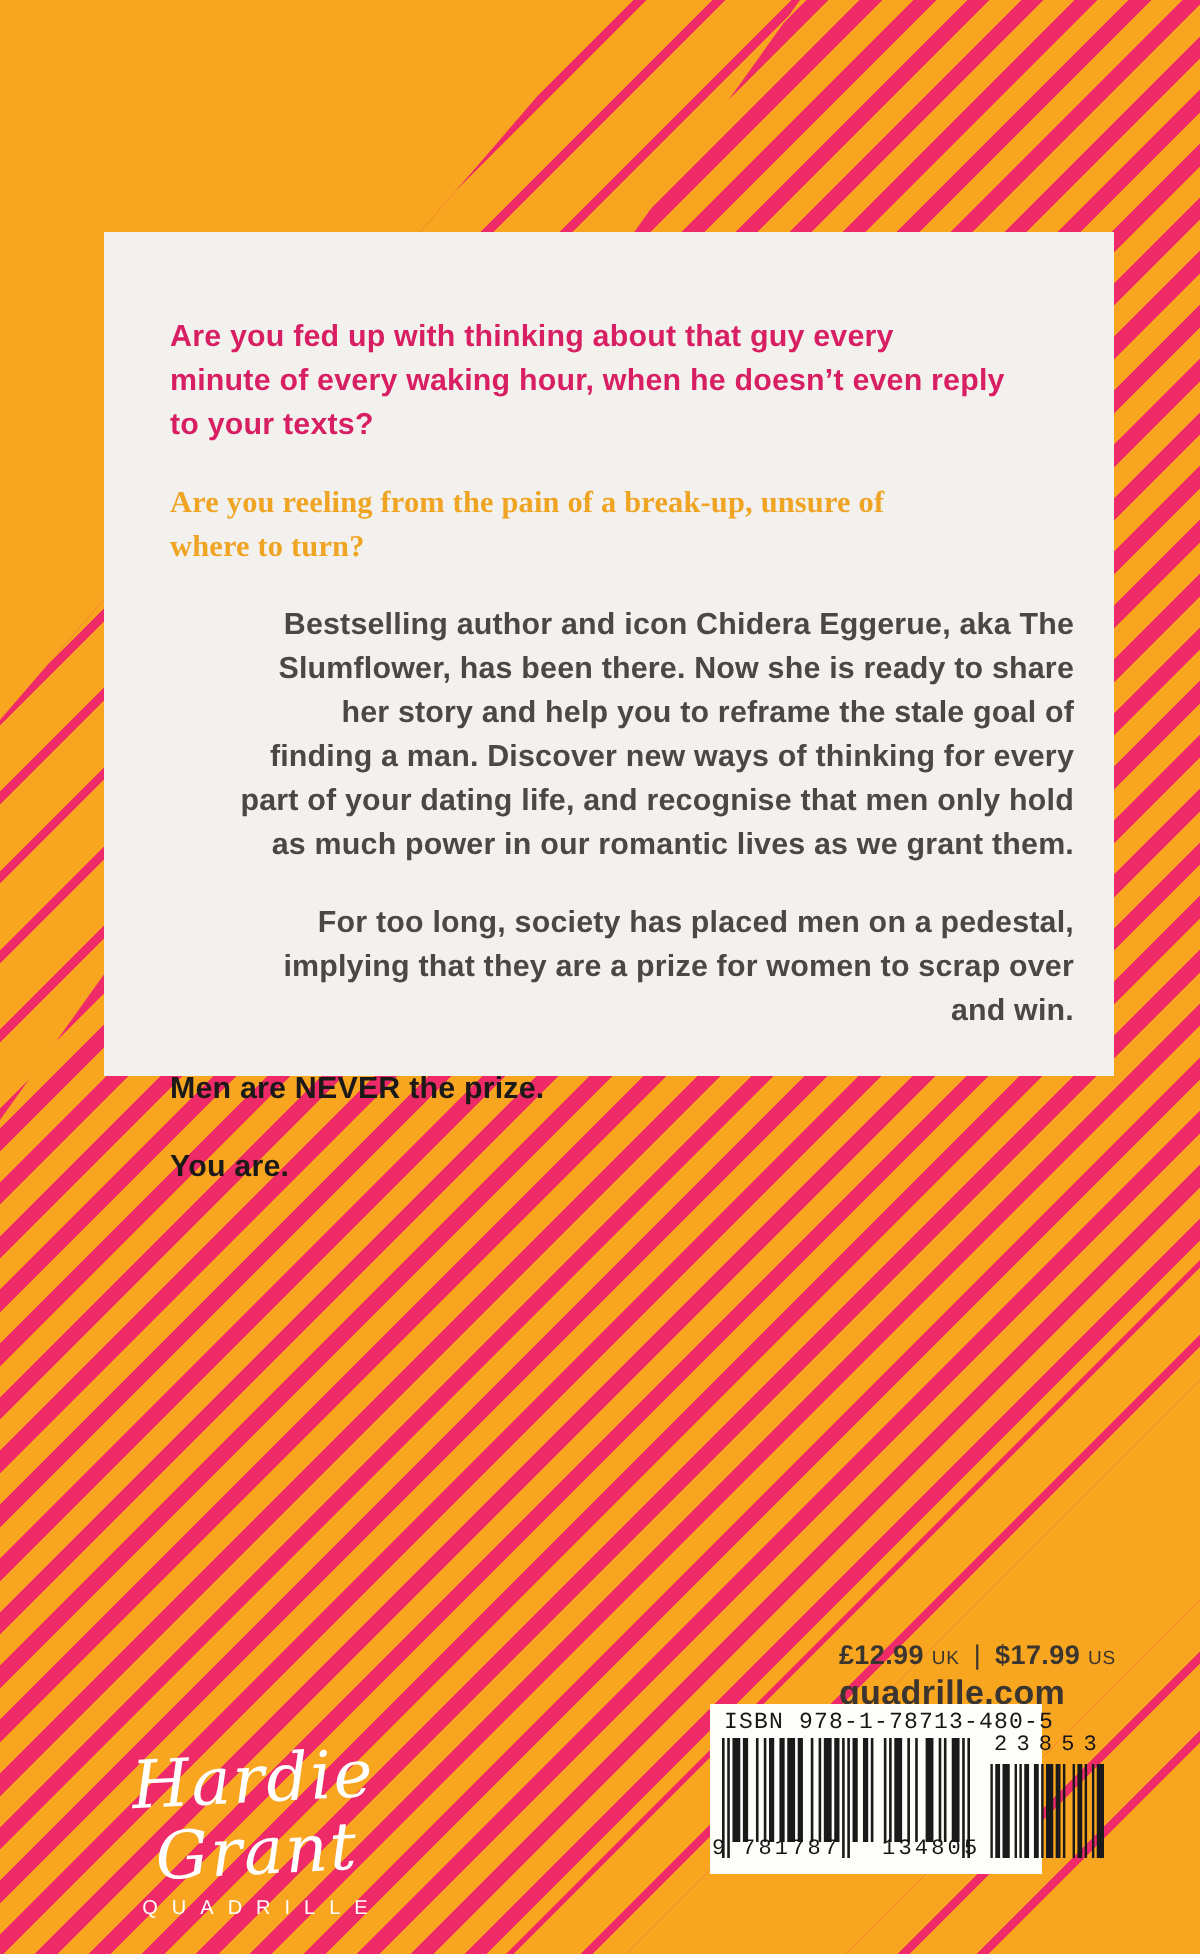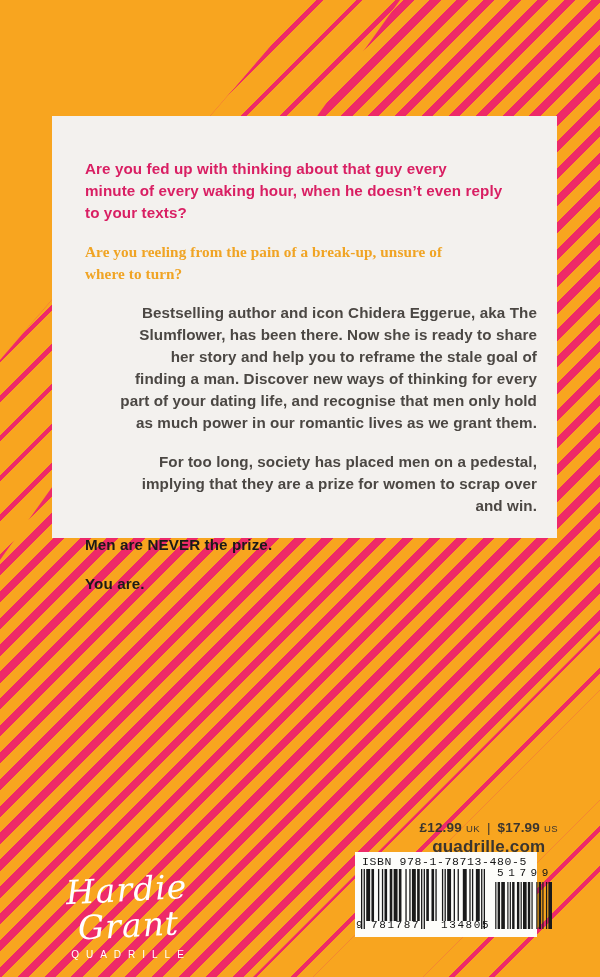--- a/index.html
+++ b/index.html
@@ -37,31 +37,31 @@
   }
   .q{font-weight:bold;}
   .q1{color:var(--headline_pink);}
   .q2{color:var(--headline_orange);font-family:Liberation Serif, serif;}
   .q3{color:var(--headline_light_pink);}
   .body-text{color:var(--body_text);font-weight:bold;text-align:right;}
   .statement{color:var(--bold_text);font-weight:bold;}
 
   
   .price-block{
-    position:absolute;right:42px;top:820px;text-align:center;
+    position:absolute;right:42px;top:820px;text-align:left;
     color:var(--price_text);
   }
   .price-line{font-size:13.5px;font-weight:bold;letter-spacing:0.2px;}
   .price-line .cur-label{font-size:9.5px;font-weight:normal;letter-spacing:0.4px;}
   .price-line .sep{font-weight:normal;margin:0 3px;}
   .website{font-size:17px;font-weight:bold;margin-top:2px;letter-spacing:0.2px;}
 
   
   .barcode-box{
-    position:absolute;left:355px;top:852px;width:182px;height:85px;
+    position:absolute;left:355px;top:852px;width:166px;height:85px;
     background:#FDFDFA;
   }
   .isbn-label{
     position:absolute;left:7px;top:3px;
     font-family:"Liberation Mono",monospace;font-size:11.5px;
     letter-spacing:0.6px;color:#161616;white-space:nowrap;
   }
   .ean-main{position:absolute;left:6px;top:17px;width:124px;height:60px;}
   .ean-main rect,.ean-addon rect{fill:var(--bars);}
   .ean-num{
@@ -166,21 +166,21 @@
         <rect x="85" y="0" width="1" height="52"></rect>
         <rect x="88" y="0" width="3" height="52"></rect>
         <rect x="92" y="0" width="1" height="60"></rect>
         <rect x="94" y="0" width="1" height="60"></rect>
       </svg>
     <div class="ean-num">
       <span class="nfirst">9</span>
       <span class="ng1">781787</span>
       <span class="ng2">134805</span>
     </div>
-    <div class="addon-num">51799</div>
+    <div class="addon-num">23853</div>
     <svg id="ean-addon" class="ean-addon" viewBox="0 0 48 60" preserveAspectRatio="none">
         <rect x="1" y="0" width="1" height="60"></rect>
         <rect x="3" y="0" width="2" height="60"></rect>
         <rect x="6" y="0" width="3" height="60"></rect>
         <rect x="11" y="0" width="1" height="60"></rect>
         <rect x="13" y="0" width="1" height="60"></rect>
         <rect x="15" y="0" width="2" height="60"></rect>
         <rect x="19" y="0" width="2" height="60"></rect>
         <rect x="22" y="0" width="1" height="60"></rect>
         <rect x="24" y="0" width="3" height="60"></rect>

